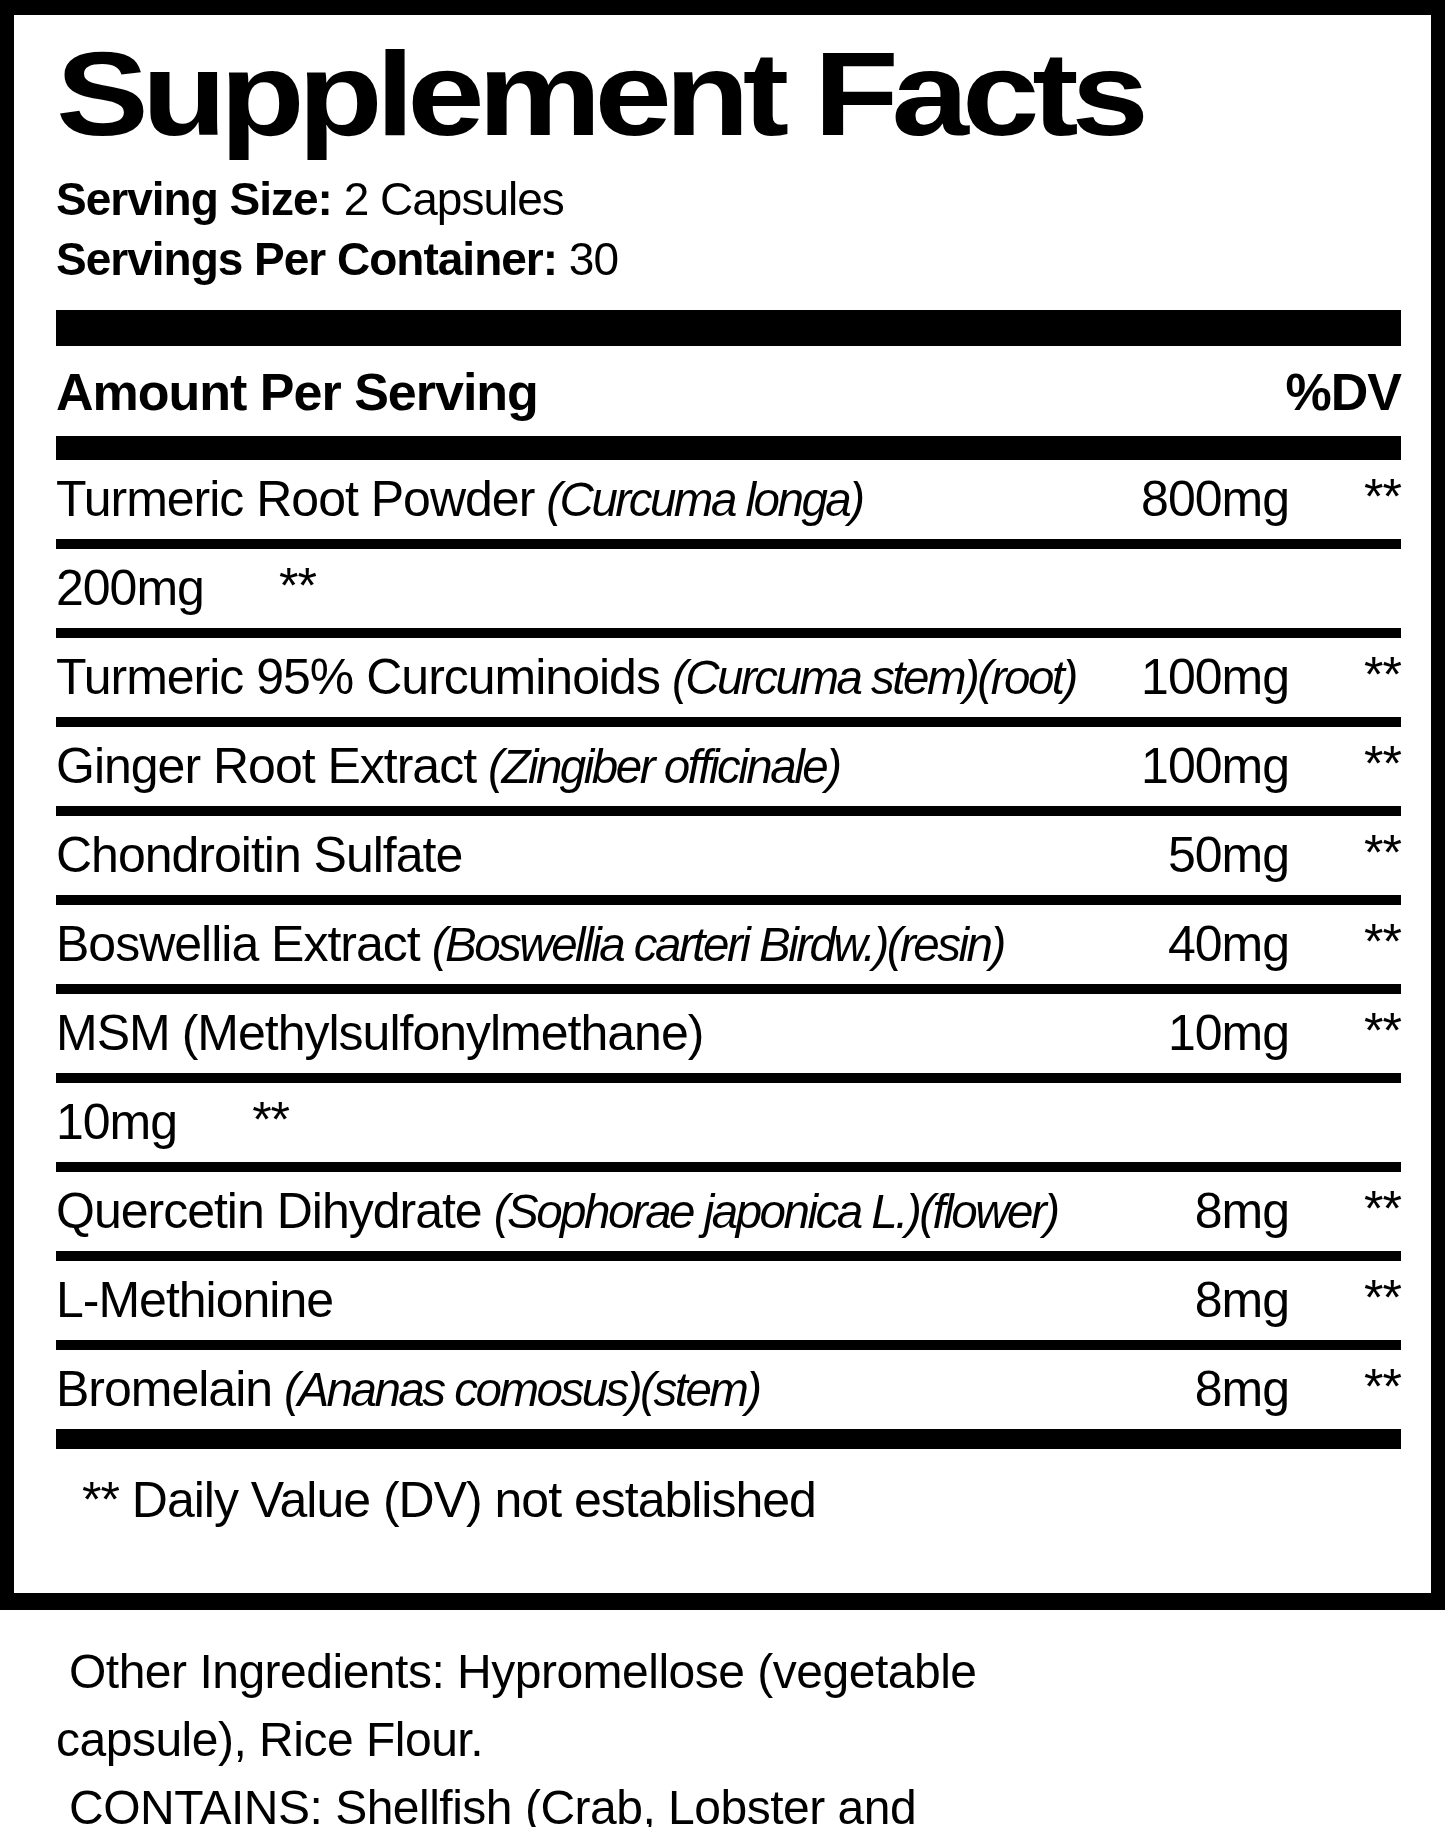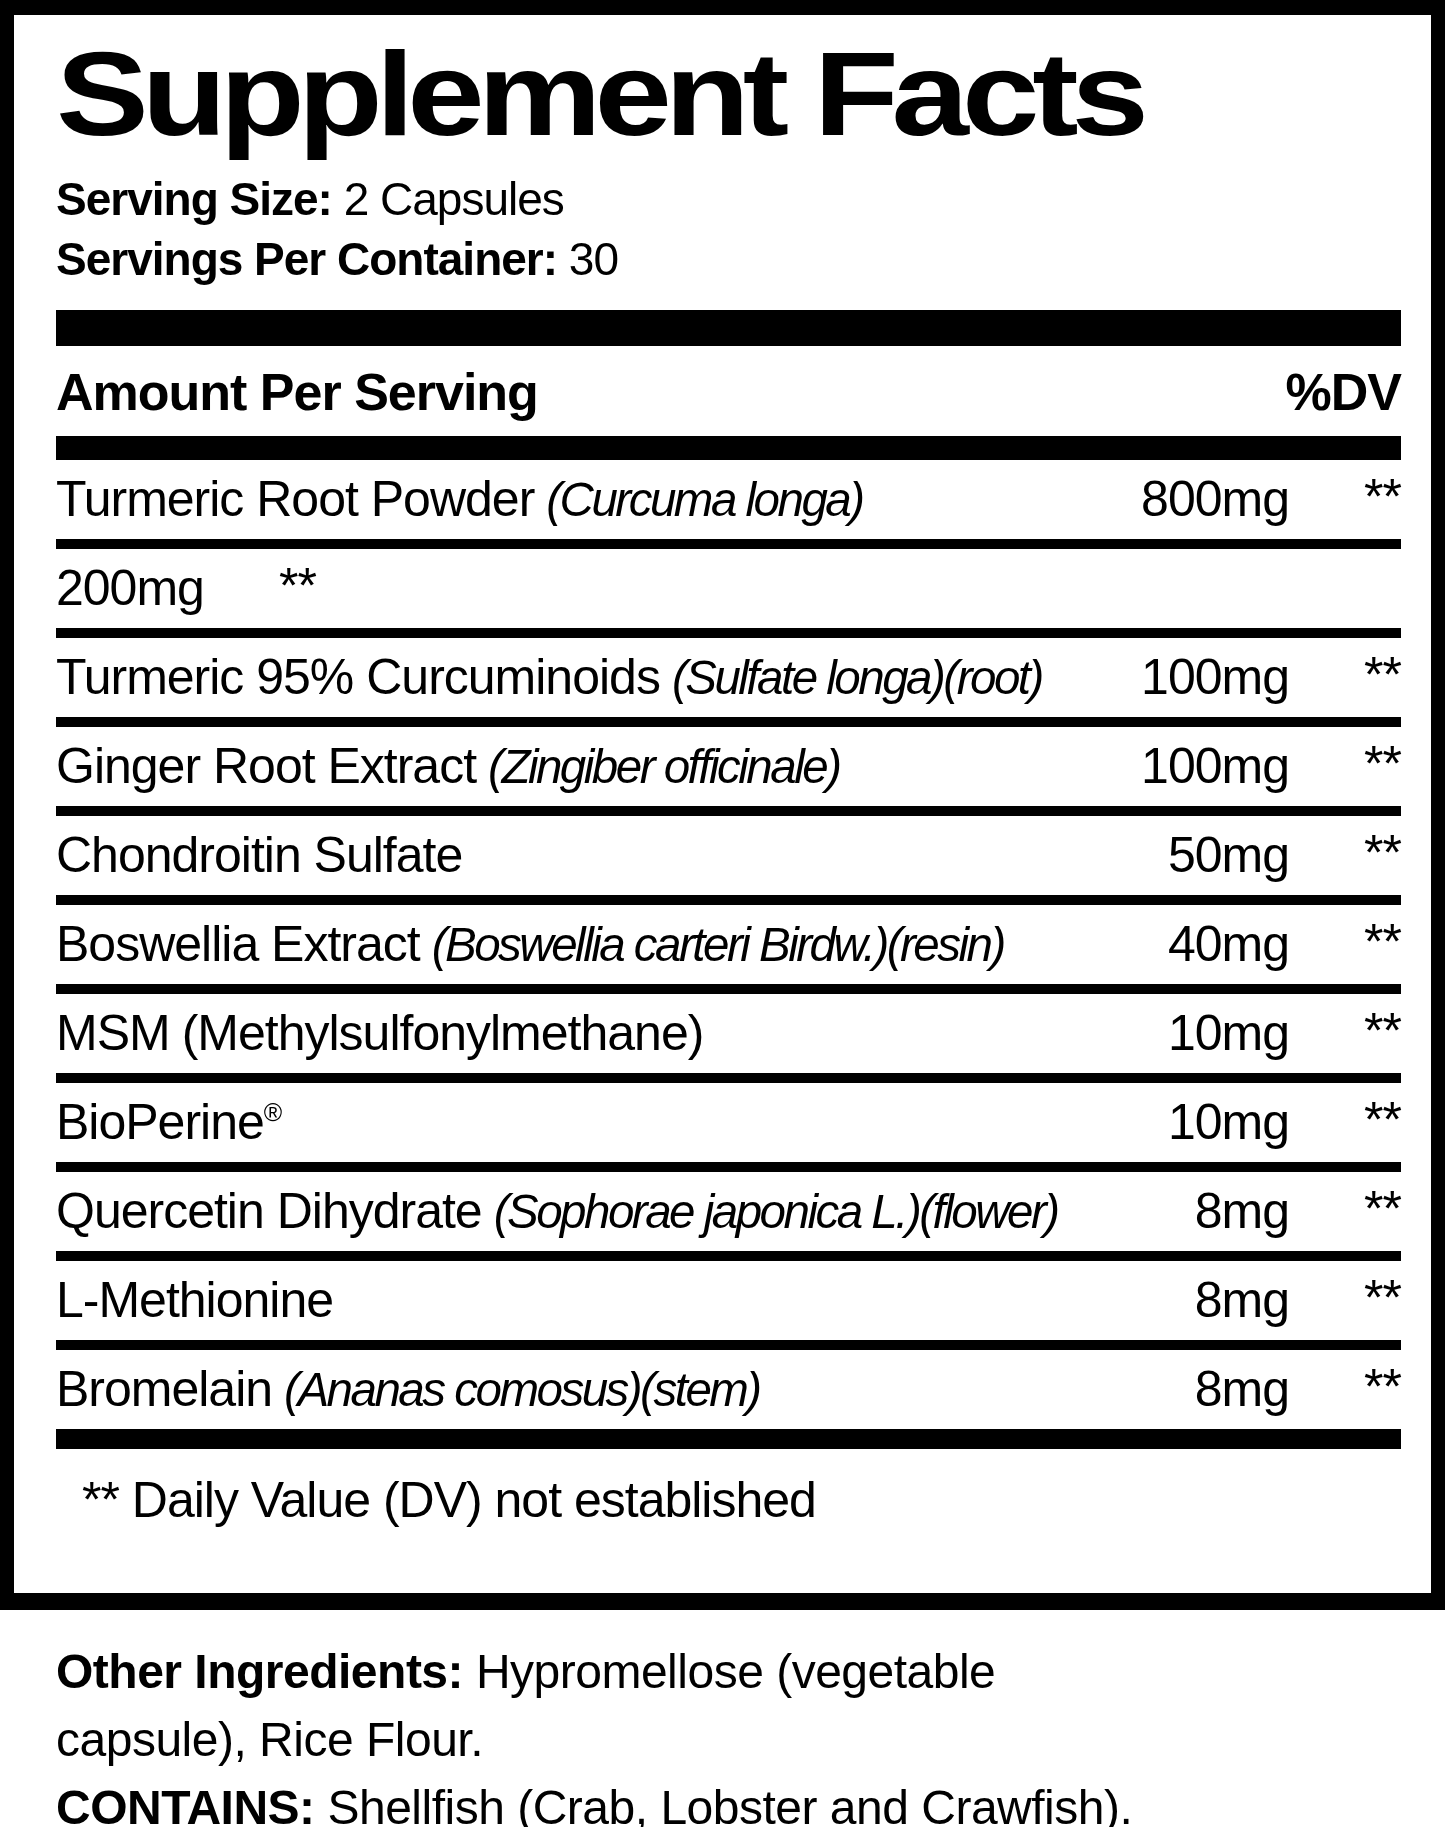--- a/index.html
+++ b/index.html
@@ -47,21 +47,21 @@
   .paren-plain { margin-left:12px; }
   .reg-mark { font-size:0.5em; vertical-align:super; }
   .amt { flex:0 0 auto; text-align:right; white-space:nowrap; }
   .dv { flex:0 0 112px; text-align:right; align-self:flex-start; padding-top:8px; white-space:nowrap; }
 
   .footnote { font-size:50px; letter-spacing:-1px; padding:22px 0 0 26px; }
 
   .below-box { margin:28px 30px 0 56px; font-size:48px; line-height:1.42; letter-spacing:-0.5px; }
   .below-box p { margin:0; }
   .oi-para { max-width:1170px; }
-  .lead { font-weight:bold; }
+  .lead { font-weight:normal;margin-left:13px; }
 </style>
 </head>
 <body>
 
 <div class="page">
 
   <div class="facts-box">
 
     <div class="title">Supplement Facts</div>
 
@@ -89,21 +89,21 @@
         <div class="row">
           <span class="name-wrap"><span>Turmeric Root Powder</span><span class="paren-italic">(Curcuma longa)</span></span>
           <span class="amt">800mg</span>
           <span class="dv">**</span>
         </div>
         <div class="row">
           <span class="amt">200mg</span>
           <span class="dv">**</span>
         </div>
         <div class="row">
-          <span class="name-wrap"><span>Turmeric 95% Curcuminoids</span><span class="paren-italic">(Sulfate longa)(root)</span></span>
+          <span class="name-wrap"><span>Turmeric 95% Curcuminoids</span><span class="paren-italic">(Curcuma stem)(root)</span></span>
           <span class="amt">100mg</span>
           <span class="dv">**</span>
         </div>
         <div class="row">
           <span class="name-wrap"><span>Ginger Root Extract</span><span class="paren-italic">(Zingiber officinale)</span></span>
           <span class="amt">100mg</span>
           <span class="dv">**</span>
         </div>
         <div class="row">
           <span class="name-wrap"><span>Chondroitin Sulfate</span></span>
@@ -114,21 +114,20 @@
           <span class="name-wrap"><span>Boswellia Extract</span><span class="paren-italic">(Boswellia carteri Birdw.)(resin)</span></span>
           <span class="amt">40mg</span>
           <span class="dv">**</span>
         </div>
         <div class="row">
           <span class="name-wrap"><span>MSM</span><span class="paren-plain">(Methylsulfonylmethane)</span></span>
           <span class="amt">10mg</span>
           <span class="dv">**</span>
         </div>
         <div class="row">
-          <span class="name-wrap"><span>BioPerine</span><span class="reg-mark">®</span></span>
           <span class="amt">10mg</span>
           <span class="dv">**</span>
         </div>
         <div class="row">
           <span class="name-wrap"><span>Quercetin Dihydrate</span><span class="paren-italic">(Sophorae japonica L.)(flower)</span></span>
           <span class="amt">8mg</span>
           <span class="dv">**</span>
         </div>
         <div class="row">
           <span class="name-wrap"><span>L-Methionine</span></span>

